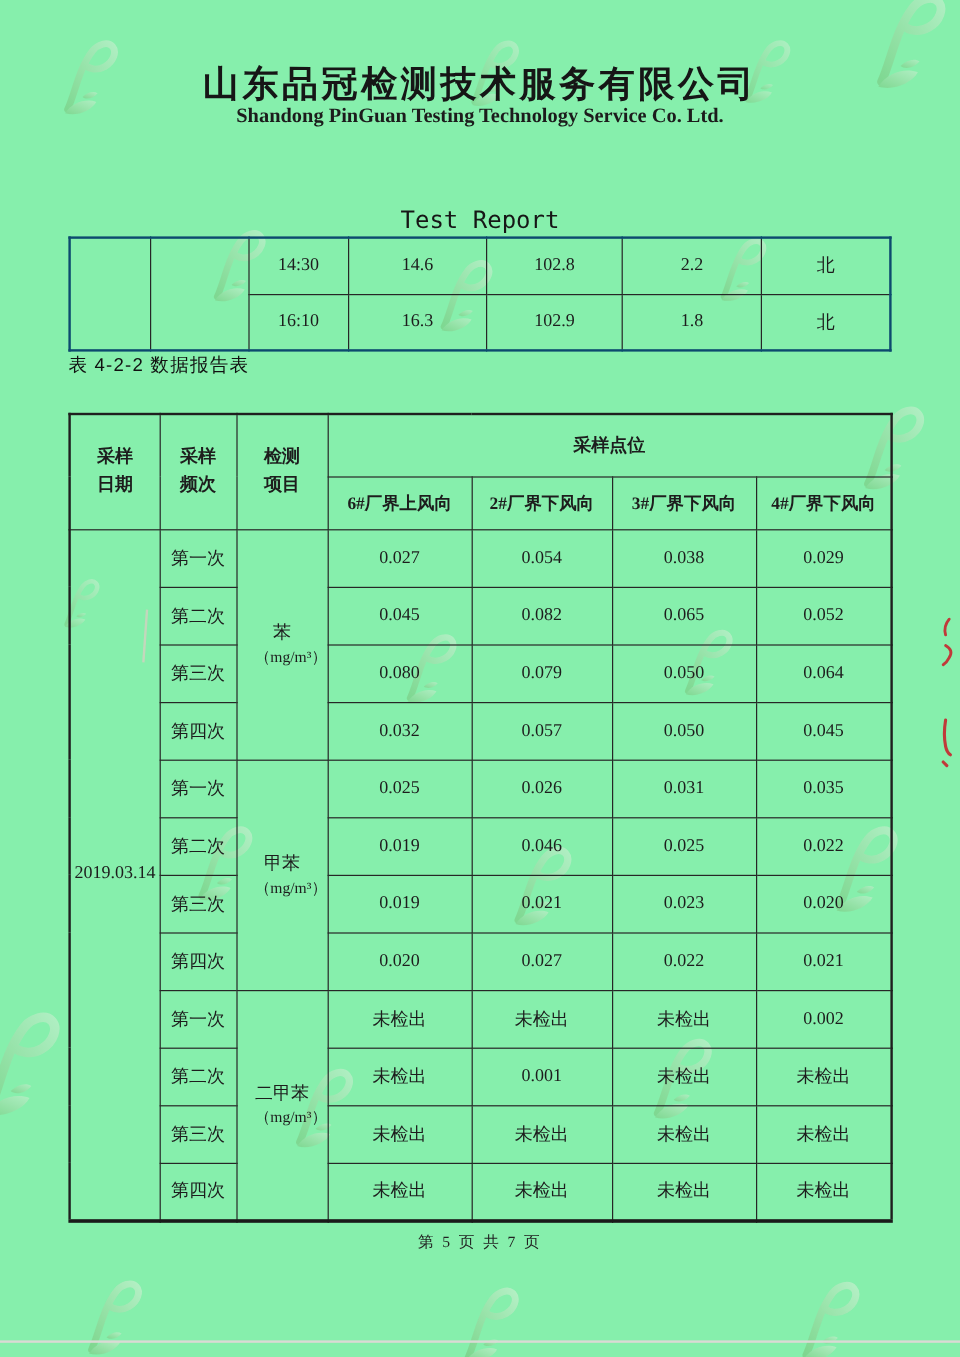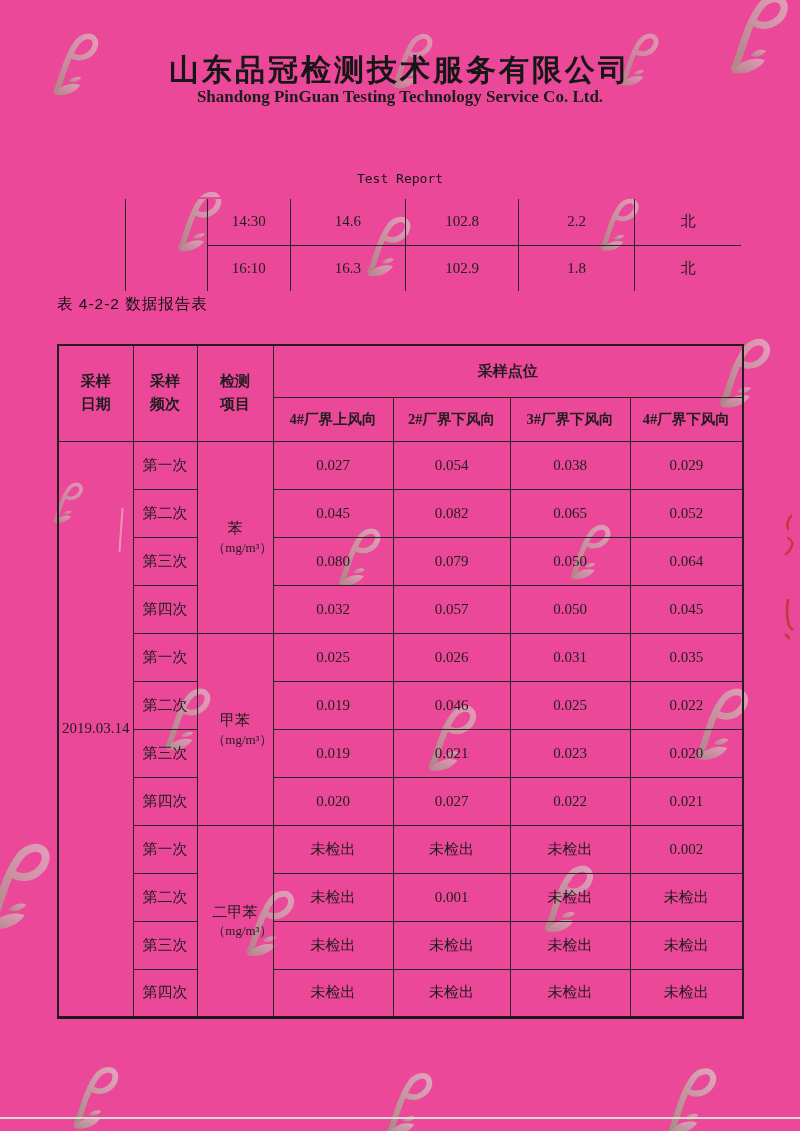--- a/index.html
+++ b/index.html
@@ -1,19 +1,19 @@
 <!DOCTYPE html>
 <html><head>
 <meta charset="utf-8">
 <style>
   * { margin:0; padding:0; box-sizing:border-box; }
   html,body { background:#e8e8e6; }
   .page {
     position:relative; width:800px; height:1131px; margin:0 auto;
-    background:#ec4899; overflow:hidden;
+    background:#86efac; overflow:hidden;
     font-family:"Liberation Serif","DejaVu Serif",serif;
     color:#1d1d1d;
   }
   
   .wm { position:absolute; z-index:0; pointer-events:none; }
   
   .company-cn {
     position:absolute; top:50px; left:0; width:100%; z-index:2;
     text-align:center; font-size:30px; font-weight:bold; letter-spacing:3px;
     color:#161616;
@@ -22,30 +22,30 @@
     position:absolute; top:87px; left:0; width:100%; z-index:2;
     text-align:center; font-size:17px; font-weight:bold; color:#1c1c1c;
   }
   .title-cn {
     position:absolute; top:121px; left:0; width:100%; z-index:2;
     text-align:center; font-size:38px; font-weight:bold;
     letter-spacing:0.72em; padding-left:0.72em; color:#111;
   }
   .title-en {
     position:absolute; top:171px; left:0; width:100%; z-index:2;
-    text-align:center; font-size:13px;
+    text-align:center; font-size:20px;
     font-family:"DejaVu Sans Mono","Liberation Mono",monospace;
     color:#161616;
   }
   
   table { border-collapse:collapse; table-layout:fixed; background:transparent; position:relative; z-index:1; }
   td, th { border:1px solid #262626; text-align:center; vertical-align:middle; padding:0; font-weight:normal; }
   .t-top {
     position:absolute; left:57px; top:197px; width:686px;
-    border:2px solid #ec4899;
+    border:2px solid #0c4a6e;
   }
   .t-top td { font-size:15px; height:47px; }
   .t-caption {
     position:absolute; left:57px; top:294px; z-index:2;
     font-family:"Liberation Sans","DejaVu Sans",sans-serif;
     font-size:15.5px; font-weight:normal; color:#111; letter-spacing:1px;
   }
   .t-main {
     position:absolute; left:57px; top:315px; width:686px;
     border:2px solid #1f1f1f; border-bottom:3px solid #1a1a1a;margin-top:29px;
@@ -200,21 +200,21 @@
         <col style="width:113px">
     </colgroup>
     <tbody>
       <tr class="hdr1">
         <td rowspan="2" class="hdr-2line"><span>采样日期</span></td>
         <td rowspan="2" class="hdr-2line"><span>采样频次</span></td>
         <td rowspan="2" class="hdr-2line"><span>检测项目</span></td>
         <td colspan="4">采样点位</td>
       </tr>
       <tr class="hdr2">
-        <td>4#厂界上风向</td>
+        <td>6#厂界上风向</td>
         <td>2#厂界下风向</td>
         <td>3#厂界下风向</td>
         <td>4#厂界下风向</td>
       </tr>
 
       <tr class="data">
         <td rowspan="12">2019.03.14</td>
         <td>第一次</td>
         <td rowspan="4" class="item-cell">
           <div class="item-name">苯</div>
@@ -318,15 +318,16 @@
   <svg class="pen-mark" style="left:779px;top:513px;width:18px;height:44px" viewBox="0 0 18 44">
     <path d="M 12 3 q -5 6 -3 13" fill="none" stroke="#c03a3a" stroke-width="2.4" stroke-linecap="round"></path>
     <path d="M 9 25 q 7 4 3 10 q -2 4 -5 6" fill="none" stroke="#c03a3a" stroke-width="2.4" stroke-linecap="round"></path>
   </svg>
   <svg class="pen-mark" style="left:781px;top:598px;width:14px;height:42px" viewBox="0 0 14 42">
     <path d="M 7 2 q -2 12 0 22 q 1 5 4 7" fill="none" stroke="#c03a3a" stroke-width="2.6" stroke-linecap="round"></path>
     <path d="M 5 37 l 3 3" fill="none" stroke="#c03a3a" stroke-width="2.6" stroke-linecap="round"></path>
   </svg>
   <div class="pink-streak"></div>
 
+  <div class="footer">第 5 页 共 7 页</div>
   <div class="scan-line"></div>
 
 </div>
 
 </body></html>

